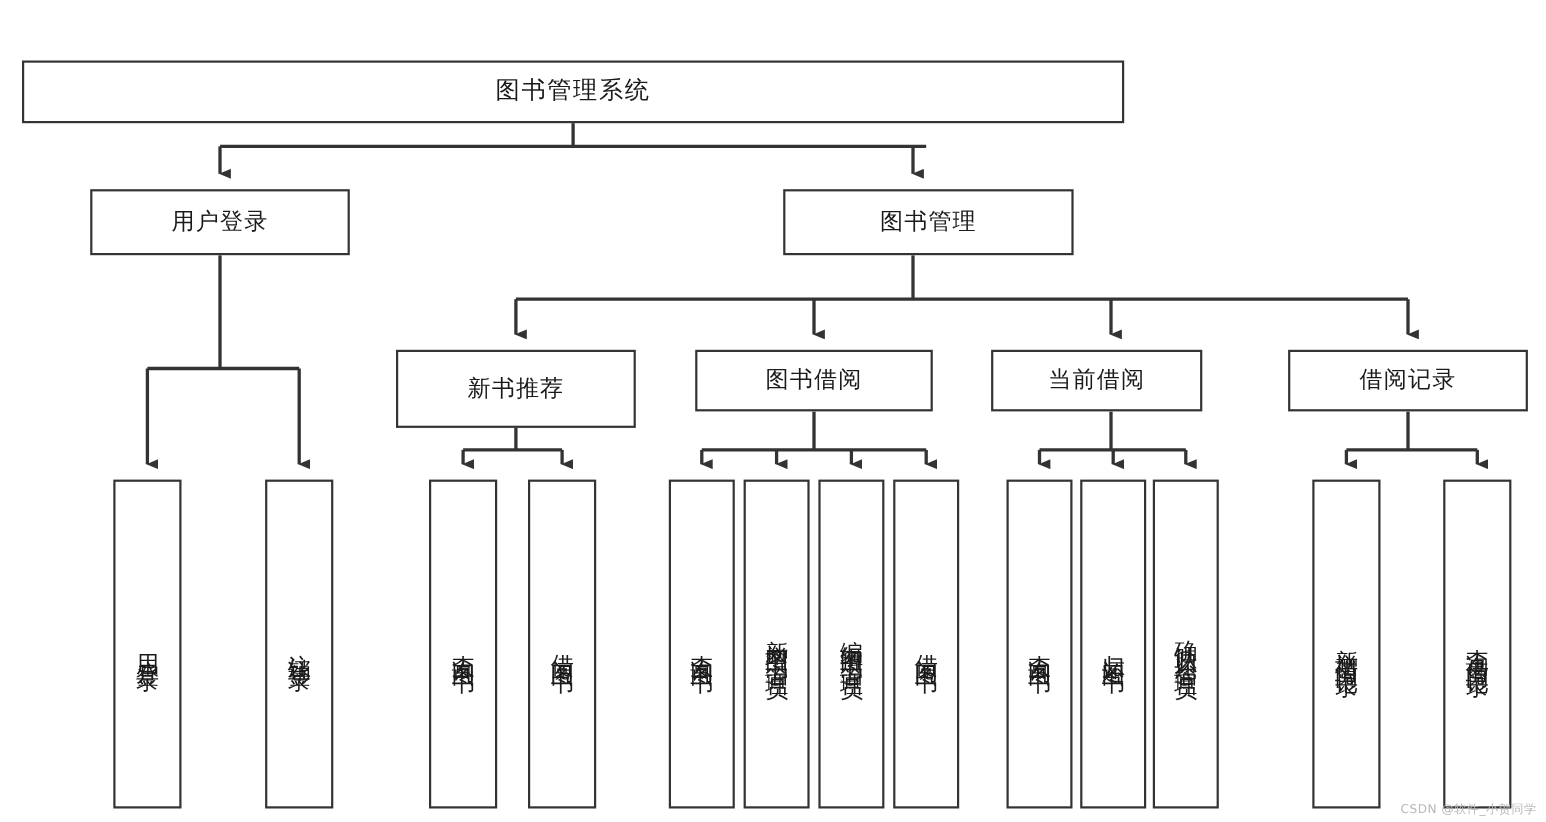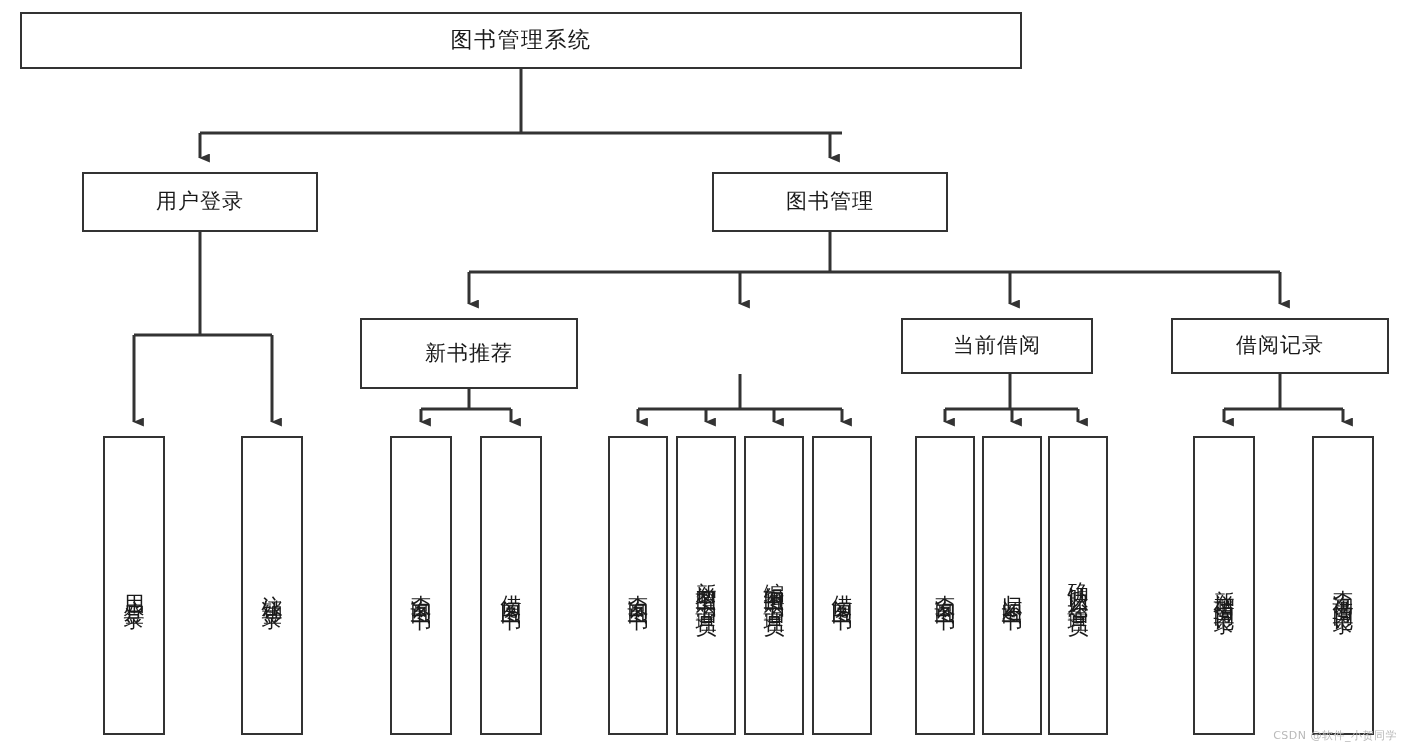--- a/index.html
+++ b/index.html
@@ -37,20 +37,21 @@
   }
   .node-h {
     font-size: 21px;
     letter-spacing: 1px;
     line-height: 1.1;
     white-space: nowrap;
   }
   .node-root {
     font-size: 22px;
     letter-spacing: 1.5px;
+    margin-top: 43px;
   }
   .node-v {
     writing-mode: vertical-rl;
     text-orientation: upright;
     font-size: 21px;
     letter-spacing: 5px;
     line-height: 1.15;
     padding-top: 4px;
     align-items: center;
     justify-content: center;
@@ -140,27 +141,30 @@
     </g>
   </svg>
 
   <div class="node node-h node-root" style="left:20px; top:12px; width:1002px; height:57px;">
     <span>图书管理系统</span>
   </div>
 
   <div class="node node-h" style="left:82px; top:172px; width:236px; height:60px;">
     <span>用户登录</span>
   </div>
-  <div class="node node-h" style="left:712px; top:172px; width:236px; height:60px;">
+  <div class="node node-h" style="left:712px; top:172px; width:264px; height:60px;">
     <span>图书管理</span>
   </div>
 
   <div class="node node-h" style="left:360px; top:318px; width:218px; height:71px;">
     <span>新书推荐</span>
   </div>
+  <div class="node node-h" style="left:632px; top:318px; width:216px; height:56px;">
+    <span>图书借阅</span>
+  </div>
   <div class="node node-h" style="left:901px; top:318px; width:192px; height:56px;">
     <span>当前借阅</span>
   </div>
   <div class="node node-h" style="left:1171px; top:318px; width:218px; height:56px;">
     <span>借阅记录</span>
   </div>
 
   <div class="node node-v" style="left:103px; top:436px; width:62px; height:299px;">
     <span class="vtext">用户登录</span>
   </div>

